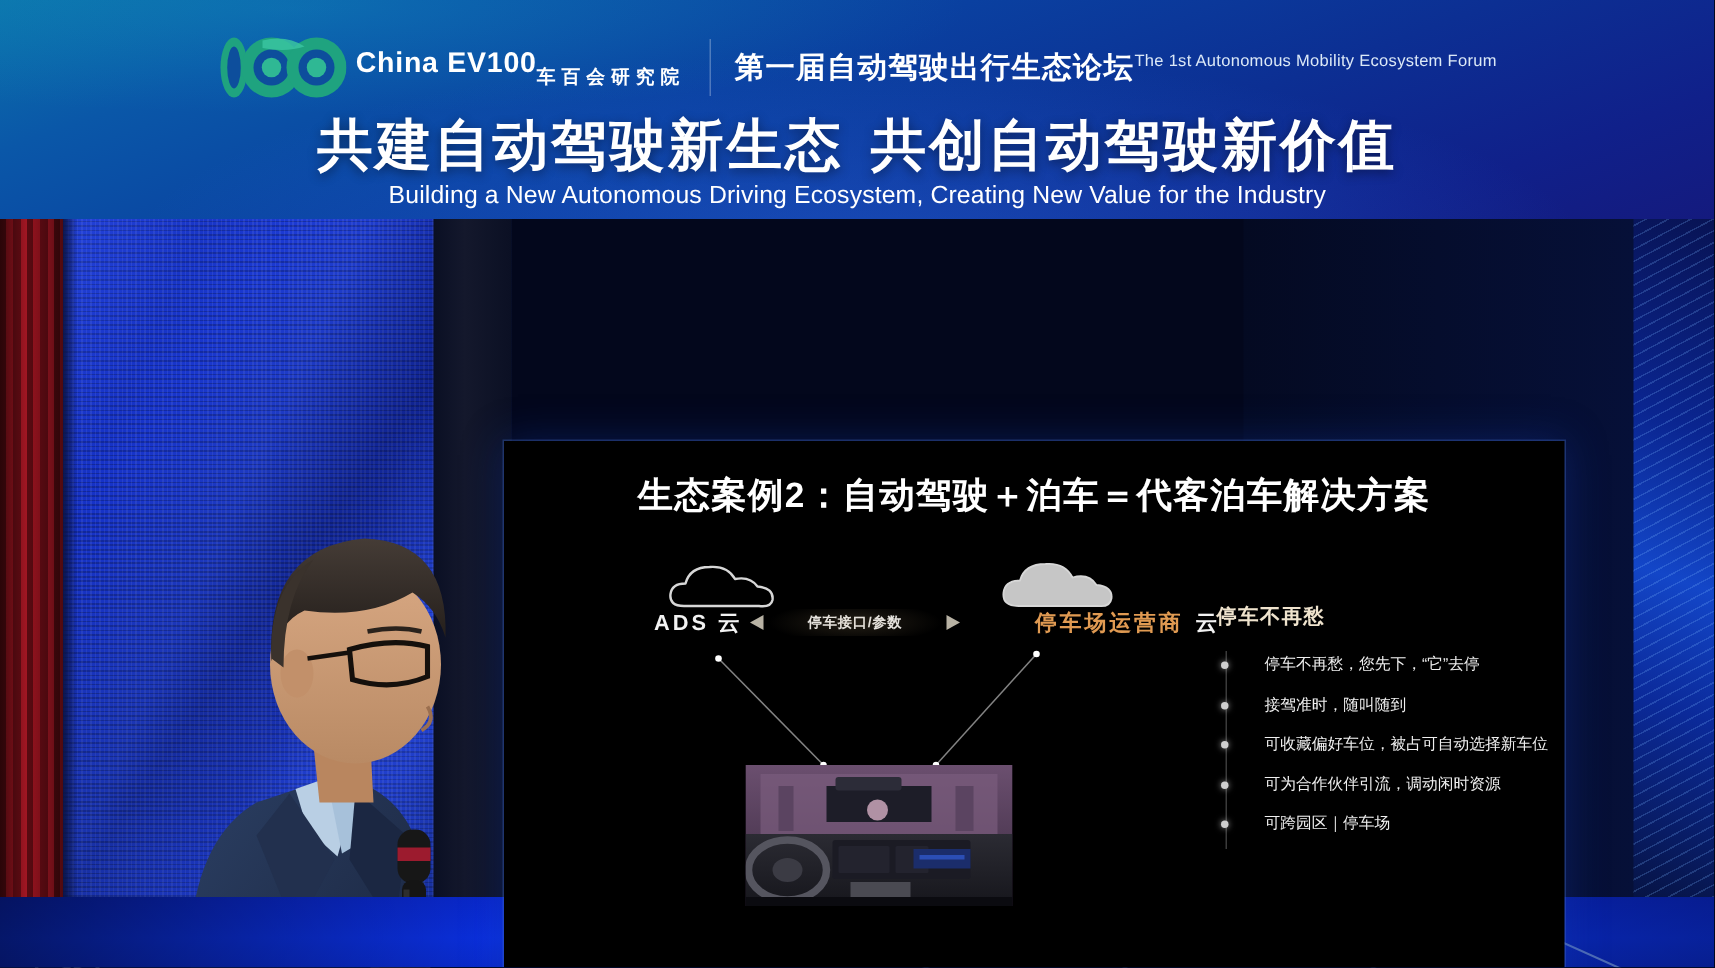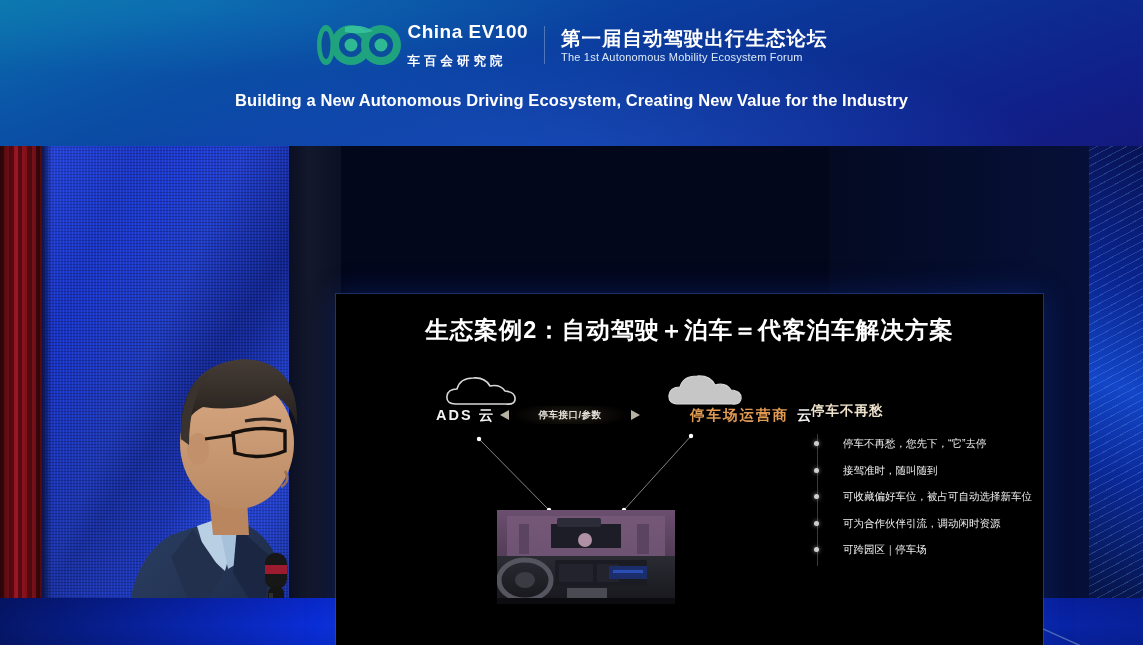--- a/index.html
+++ b/index.html
@@ -11,33 +11,33 @@
   .banner{position:absolute;left:0;top:0;width:1143px;height:146px;
     background:linear-gradient(160deg,#0b72ab 0%,#0a57a8 18%,#0a40a0 42%,#0c2f93 65%,#10208a 85%,#141a7e 100%);
     overflow:hidden;}
   .banner::after{content:"";position:absolute;inset:0;
     background:radial-gradient(ellipse 700px 200px at 50% 120%,rgba(40,110,230,.45),rgba(0,0,0,0) 70%);}
   .banner-glow{position:absolute;left:-5%;top:-60%;width:110%;height:160%;
     background:radial-gradient(ellipse 60% 50% at 20% 40%,rgba(20,160,200,.25),rgba(0,0,0,0) 60%);}
 
   .logo-row{position:absolute;left:0;top:20px;width:1143px;height:50px;display:flex;justify-content:center;align-items:center;gap:0;z-index:3;}
   .logo-mark{width:86px;height:44px;position:relative;flex:0 0 auto;}
-  .logo-text{margin-left:6px;display:flex;flex-direction:column;justify-content:center;}
+  .logo-text{margin-left:6px;display:flex;flex-direction:row;justify-content:center;}
   .logo-en{color:#ffffff;font-size:19px;font-weight:bold;letter-spacing:.5px;line-height:21px;}
   .logo-cn{color:#ffffff;font-size:12.5px;font-weight:bold;letter-spacing:4px;line-height:15px;margin-top:12px;}
   .logo-divider{width:1px;height:38px;background:rgba(255,255,255,.28);margin:0 16px;}
-  .forum-text{display:flex;flex-direction:column;justify-content:center;}
+  .forum-text{display:flex;flex-direction:row;justify-content:center;}
   .forum-cn{color:#ffffff;font-size:19.5px;font-weight:bold;letter-spacing:1px;line-height:23px;}
   .forum-en{color:#dce9f7;font-size:11px;letter-spacing:.2px;line-height:14px;}
 
   .maintitle{position:absolute;left:0;top:76px;width:1143px;text-align:center;z-index:3;}
   .maintitle .cn{color:#ffffff;font-size:37px;font-weight:bold;letter-spacing:2px;line-height:42px;
     text-shadow:0 2px 7px rgba(0,0,0,.45);}
   .maintitle .cn .gap{display:inline-block;width:18px;}
-  .maintitle .en{color:#ffffff;font-size:16.5px;font-weight:bold;line-height:22px;margin-top:13px;letter-spacing:.1px;}
+  .maintitle .en{color:#ffffff;font-size:16.5px;font-weight:normal;line-height:22px;margin-top:1px;letter-spacing:.1px;}
 
   
   .room{position:absolute;left:0;top:146px;width:1143px;height:499px;background:#061036;overflow:hidden;}
 
   
   .ledwall{position:absolute;left:0;top:0;width:337px;height:455px;
     background:
       repeating-linear-gradient(90deg,rgba(255,255,255,.07) 0 1px,rgba(0,0,0,0) 1px 3px),
       repeating-linear-gradient(0deg,rgba(0,0,0,.22) 0 1px,rgba(0,0,0,0) 1px 3px),
       linear-gradient(115deg,#1b36d8 0%,#1430c4 25%,#2142e0 45%,#142ec0 62%,#1c3ad4 80%,#16309f 100%);}
@@ -148,20 +148,23 @@
         <div class="logo-cn">车百会研究院</div>
       </div>
       <div class="logo-divider"></div>
       <div class="forum-text">
         <div class="forum-cn">第一届自动驾驶出行生态论坛</div>
         <div class="forum-en">The 1st Autonomous Mobility Ecosystem Forum</div>
       </div>
     </div>
 
     <div class="maintitle">
+      <div class="cn">
+        <span>共建自动驾驶新生态</span><span class="gap"></span><span>共创自动驾驶新价值</span>
+      </div>
       <div class="en">Building a New Autonomous Driving Ecosystem, Creating New Value for the Industry</div>
     </div>
   </div>
 
   <div class="room">
     <div class="wall-mid"></div>
     <div class="wall-right"></div>
 
     <div class="ledwall">
       <div class="ledwall-sheen"></div>

